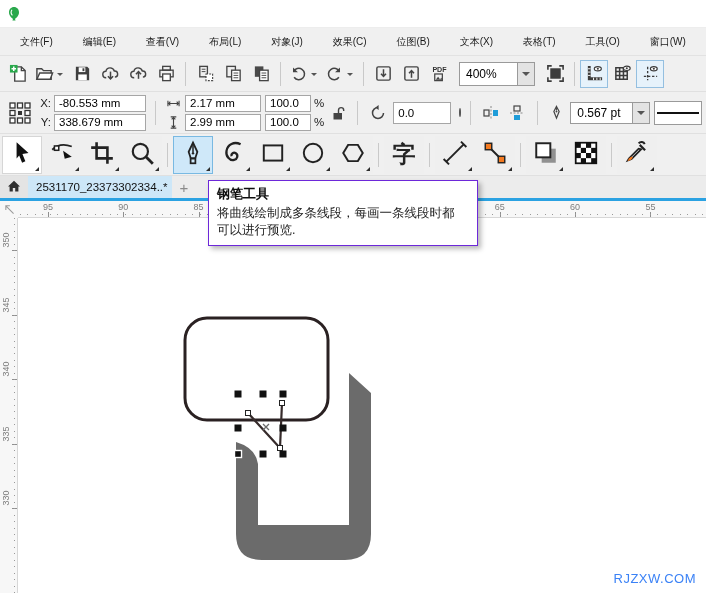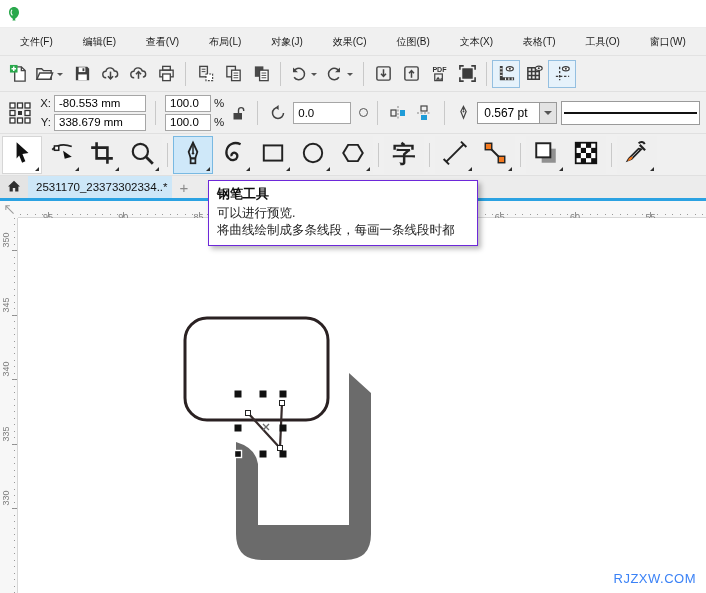--- a/index.html
+++ b/index.html
@@ -57,21 +57,21 @@
   .home-btn{width:28px;display:flex;align-items:center;justify-content:center;background:#e4e4e4;}
   .home-btn svg{width:16px;height:16px;}
   .doc-tab{width:144px;background:#cde7f8;display:flex;align-items:center;padding:0 8px;font-size:11.5px;color:#111;white-space:nowrap;overflow:hidden;}
   .newtab-btn{width:24px;display:flex;align-items:center;justify-content:center;color:#8a8a8a;font-size:15px;background:#ececec;}
   .accentline{height:3px;background:#2ba2e2;}
 
   
   .hruler{height:17px;background:#f7f7f7;position:relative;border-bottom:1px solid #d7d7d7;}
   .hruler::after{content:'';position:absolute;left:20px;right:0;bottom:2px;height:1px;
     background:repeating-linear-gradient(90deg,#9a9a9a 0 1px,transparent 1px 7.5px);}
-  .hruler .hnum{position:absolute;top:11px;font-size:9px;color:#7d7d7d;transform:translateX(-50%);text-align:center;}
+  .hruler .hnum{position:absolute;top:1px;font-size:9px;color:#7d7d7d;transform:translateX(-50%);text-align:center;}
   .hruler .htick{position:absolute;bottom:0;width:1px;height:5px;background:#8f8f8f;}
   .ruler-corner{position:absolute;left:0;top:0;width:18px;height:17px;display:flex;align-items:center;justify-content:center;background:#f7f7f7;z-index:2;}
   .workarea{display:flex;height:376px;}
   .vruler{width:18px;background:#f7f7f7;position:relative;border-right:1px solid #d7d7d7;flex:none;}
   .vruler::after{content:'';position:absolute;top:0;bottom:0;right:2px;width:1px;
     background:repeating-linear-gradient(180deg,#9a9a9a 0 1px,transparent 1px 6.45px);}
   .vruler .vnum{position:absolute;left:1px;font-size:9px;color:#7d7d7d;writing-mode:vertical-rl;transform:rotate(180deg) translateY(50%);}
   .vruler .vtick{position:absolute;right:0;height:1px;width:5px;background:#8f8f8f;}
 
   
@@ -238,20 +238,24 @@
       </button>
       <button class="tbtn">
         <span class="ic">
           <svg viewBox="0 0 20 20">
             <text x="10" y="8.5" text-anchor="middle" font-size="7.5" font-weight="bold" fill="#333" font-family="Liberation Sans,sans-serif">PDF</text>
             <rect x="5" y="10.5" width="8" height="7" fill="none" stroke="#444" stroke-width="1.3"></rect>
             <path d="M6 16.5l2.5-3 2 2.5 1.5-1.5 1 2z" fill="#444"></path>
           </svg>
         </span>
       </button>
+      <div class="combo">
+        <input value="400%" style="width: 58px;">
+        <span class="cdd"></span>
+      </div>
       <button class="tbtn">
         <span class="ic">
           <svg viewBox="0 0 20 20">
             <rect x="4.5" y="4.5" width="11" height="11" fill="#3c3c3c"></rect>
             <path d="M2 6V2h4M14 2h4v4M18 14v4h-4M6 18H2v-4" fill="none" stroke="#3c3c3c" stroke-width="1.7"></path>
           </svg>
         </span>
       </button>
       <div class="sep"></div>
       <button class="tbtn pressed">
@@ -305,20 +309,40 @@
       <div class="pb-row">
           <span class="pb-label">X:</span>
           <input class="pb-input w92" value="-80.553 mm" style="">
         </div>
       <div class="pb-row">
           <span class="pb-label">Y:</span>
           <input class="pb-input w92" value="338.679 mm" style="">
         </div>
     </div>
     <div class="sep"></div>
+    <div class="pb-block">
+      <div class="pb-row">
+        <span class="icbtn">
+            <svg viewBox="0 0 14 14" width="13" height="13">
+              <path d="M1 7h12M1 4v6M13 4v6" stroke="#444" stroke-width="1.2" fill="none"></path>
+              <path d="M3.6 5L1.6 7l2 2M10.4 5l2 2-2 2" fill="none" stroke="#444" stroke-width="1.2"></path>
+            </svg>
+          </span>
+        <input class="pb-input w76" value="2.17 mm" style="">
+      </div>
+      <div class="pb-row">
+        <span class="icbtn">
+            <svg viewBox="0 0 14 14" width="13" height="13">
+              <path d="M7 1v12M4 1h6M4 13h6" stroke="#444" stroke-width="1.2" fill="none"></path>
+              <path d="M5 3.6L7 1.6l2 2M5 10.4l2 2 2-2" fill="none" stroke="#444" stroke-width="1.2"></path>
+            </svg>
+          </span>
+        <input class="pb-input w76" value="2.99 mm" style="">
+      </div>
+    </div>
     <div class="pb-block">
       <div class="pb-row">
           <input class="pb-input w46" value="100.0" style="">
           <span class="pct">%</span>
         </div>
       <div class="pb-row">
           <input class="pb-input w46" value="100.0" style="">
           <span class="pct">%</span>
         </div>
     </div>
@@ -543,17 +567,17 @@
           <rect x="261.5" y="182.5" width="5" height="5" fill="#fff" stroke="#222" stroke-width="1"></rect>
           <rect x="259.5" y="227.5" width="5" height="5" fill="#fff" stroke="#222" stroke-width="1"></rect>
           <path d="M245 206 l6 6 m-6 0 l6 -6" stroke="#6b6b6b" stroke-width="1.3" fill="none"></path>
         </svg>
       <div class="watermark">RJZXW.COM</div>
     </div>
   </div>
 
   <div class="tooltip">
     <div class="tt-title">钢笔工具</div>
+    <div class="tt-line">将曲线绘制成多条线段，每画一条线段时都</div>
     <div class="tt-line">可以进行预览.</div>
-    <div class="tt-line">将曲线绘制成多条线段，每画一条线段时都</div>
   </div>
 
 </div>
 
 </body></html>

